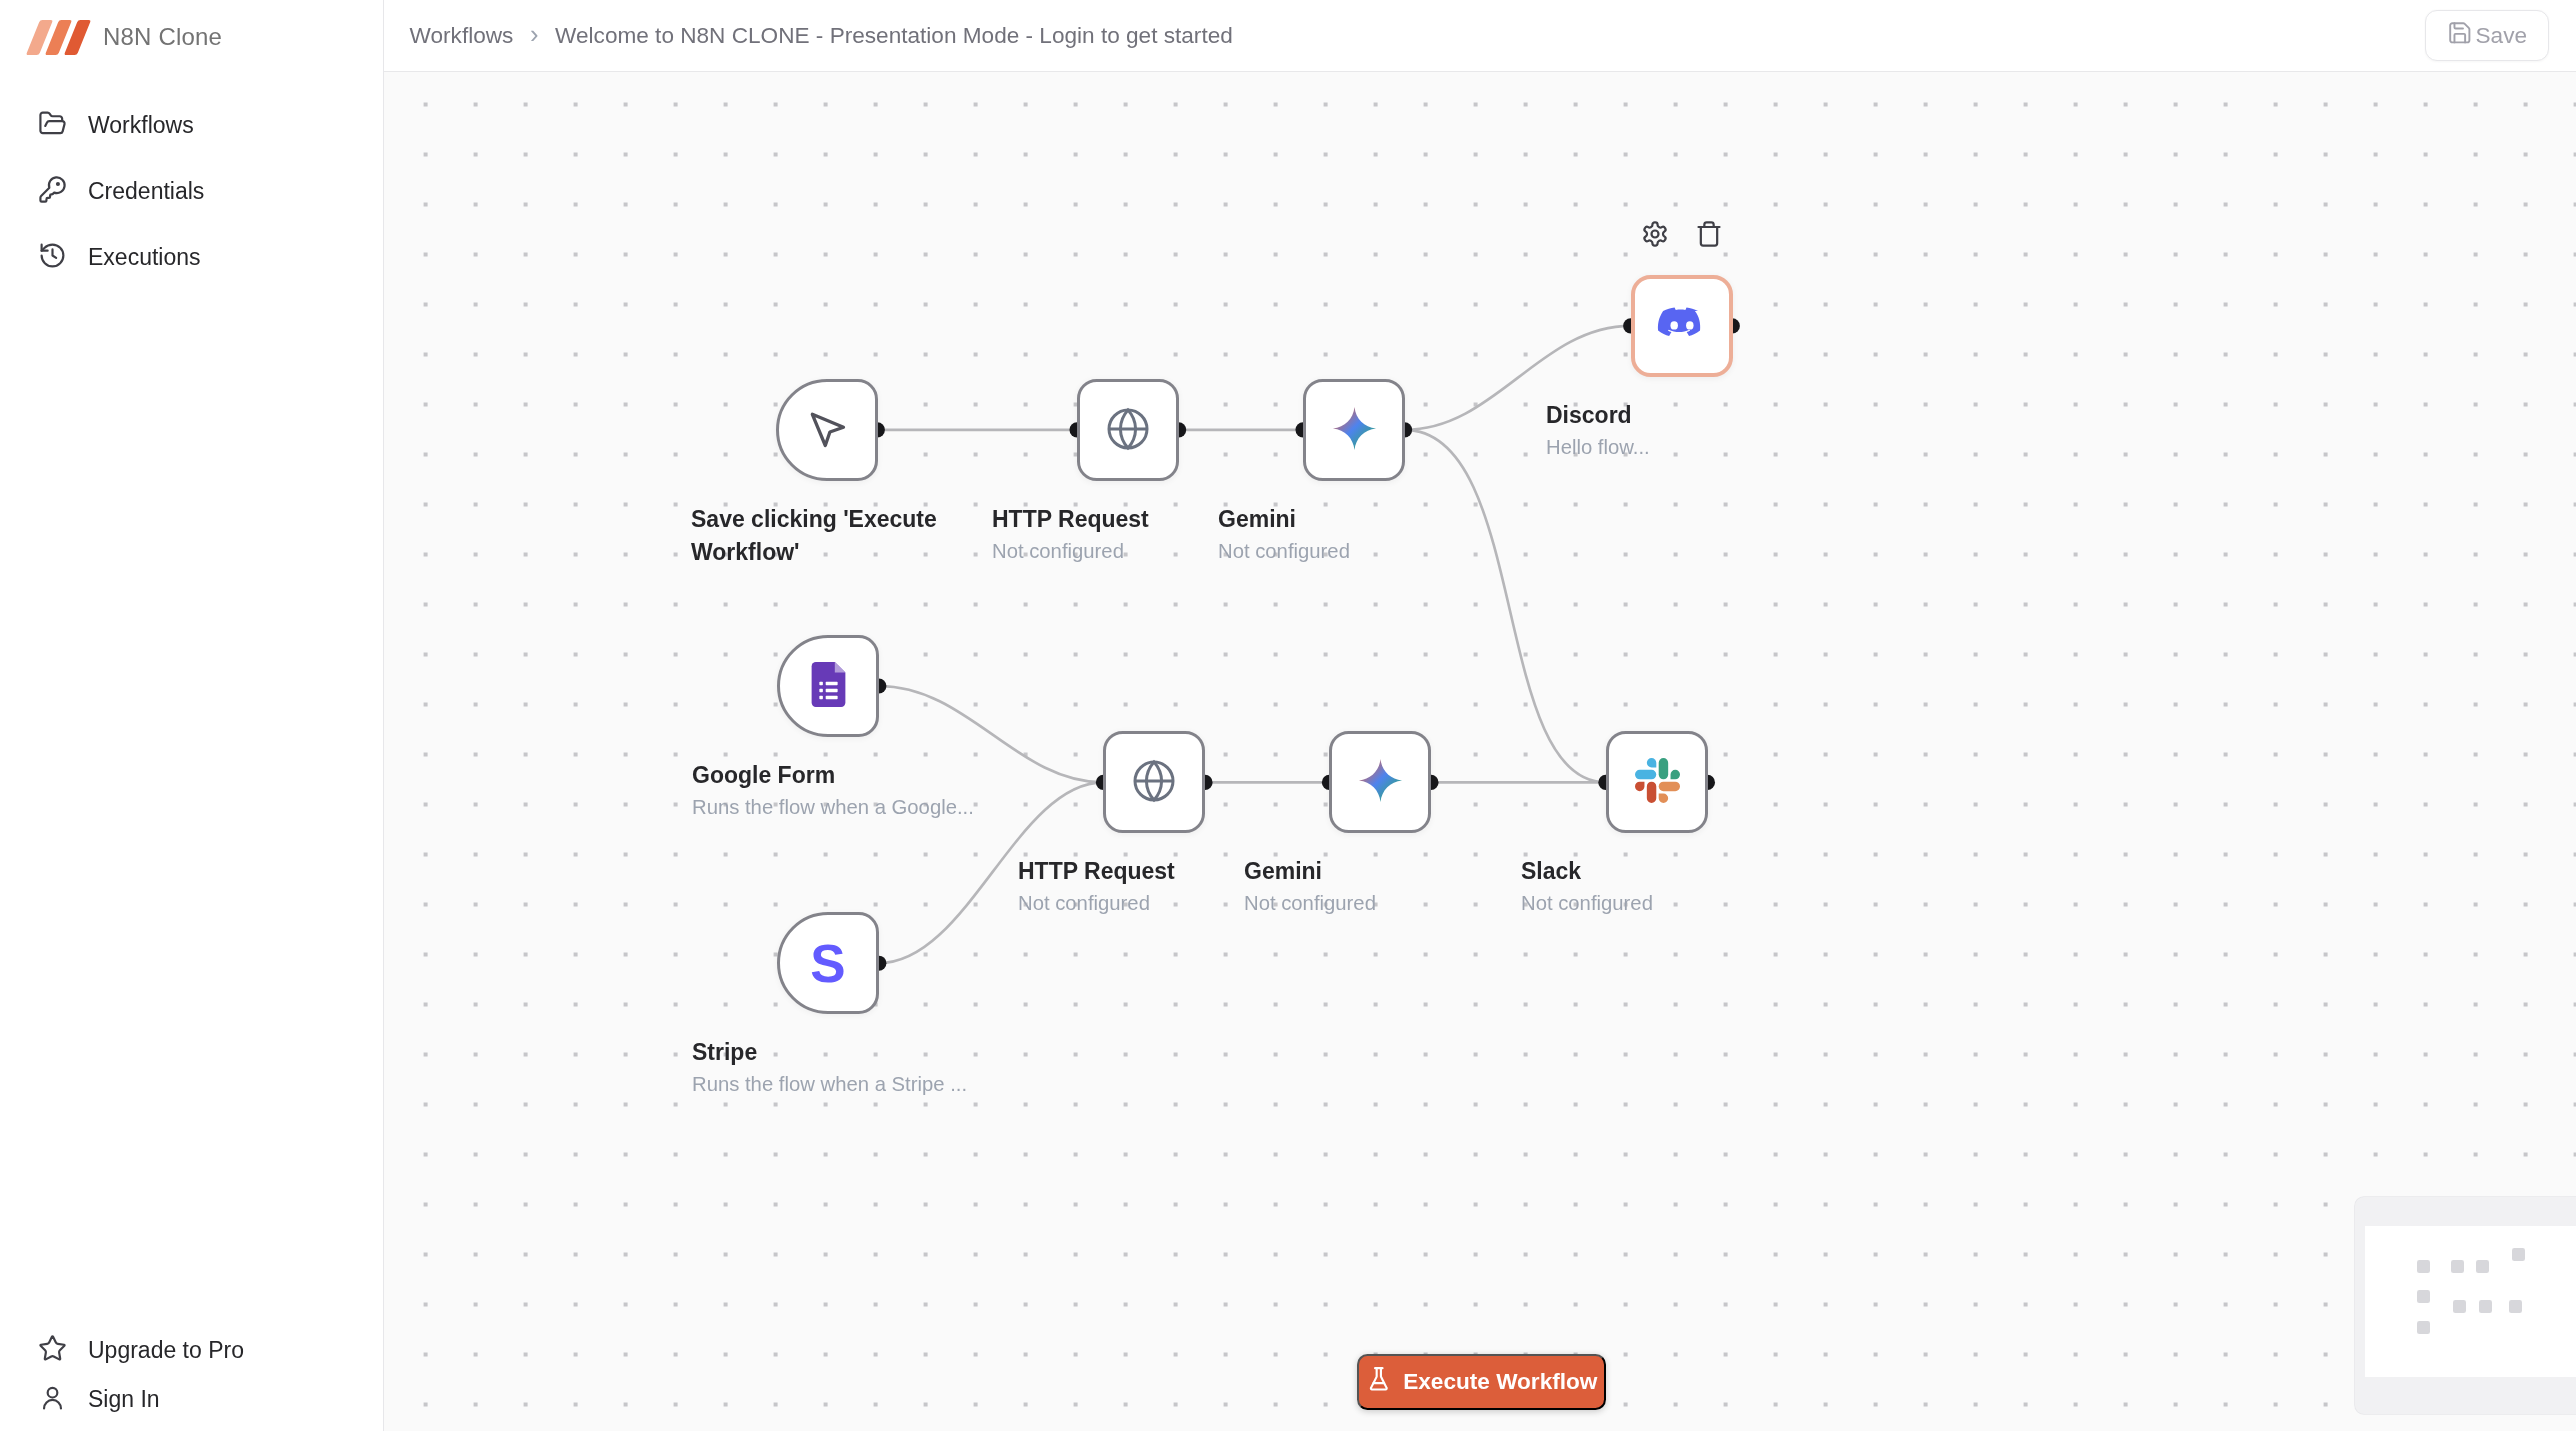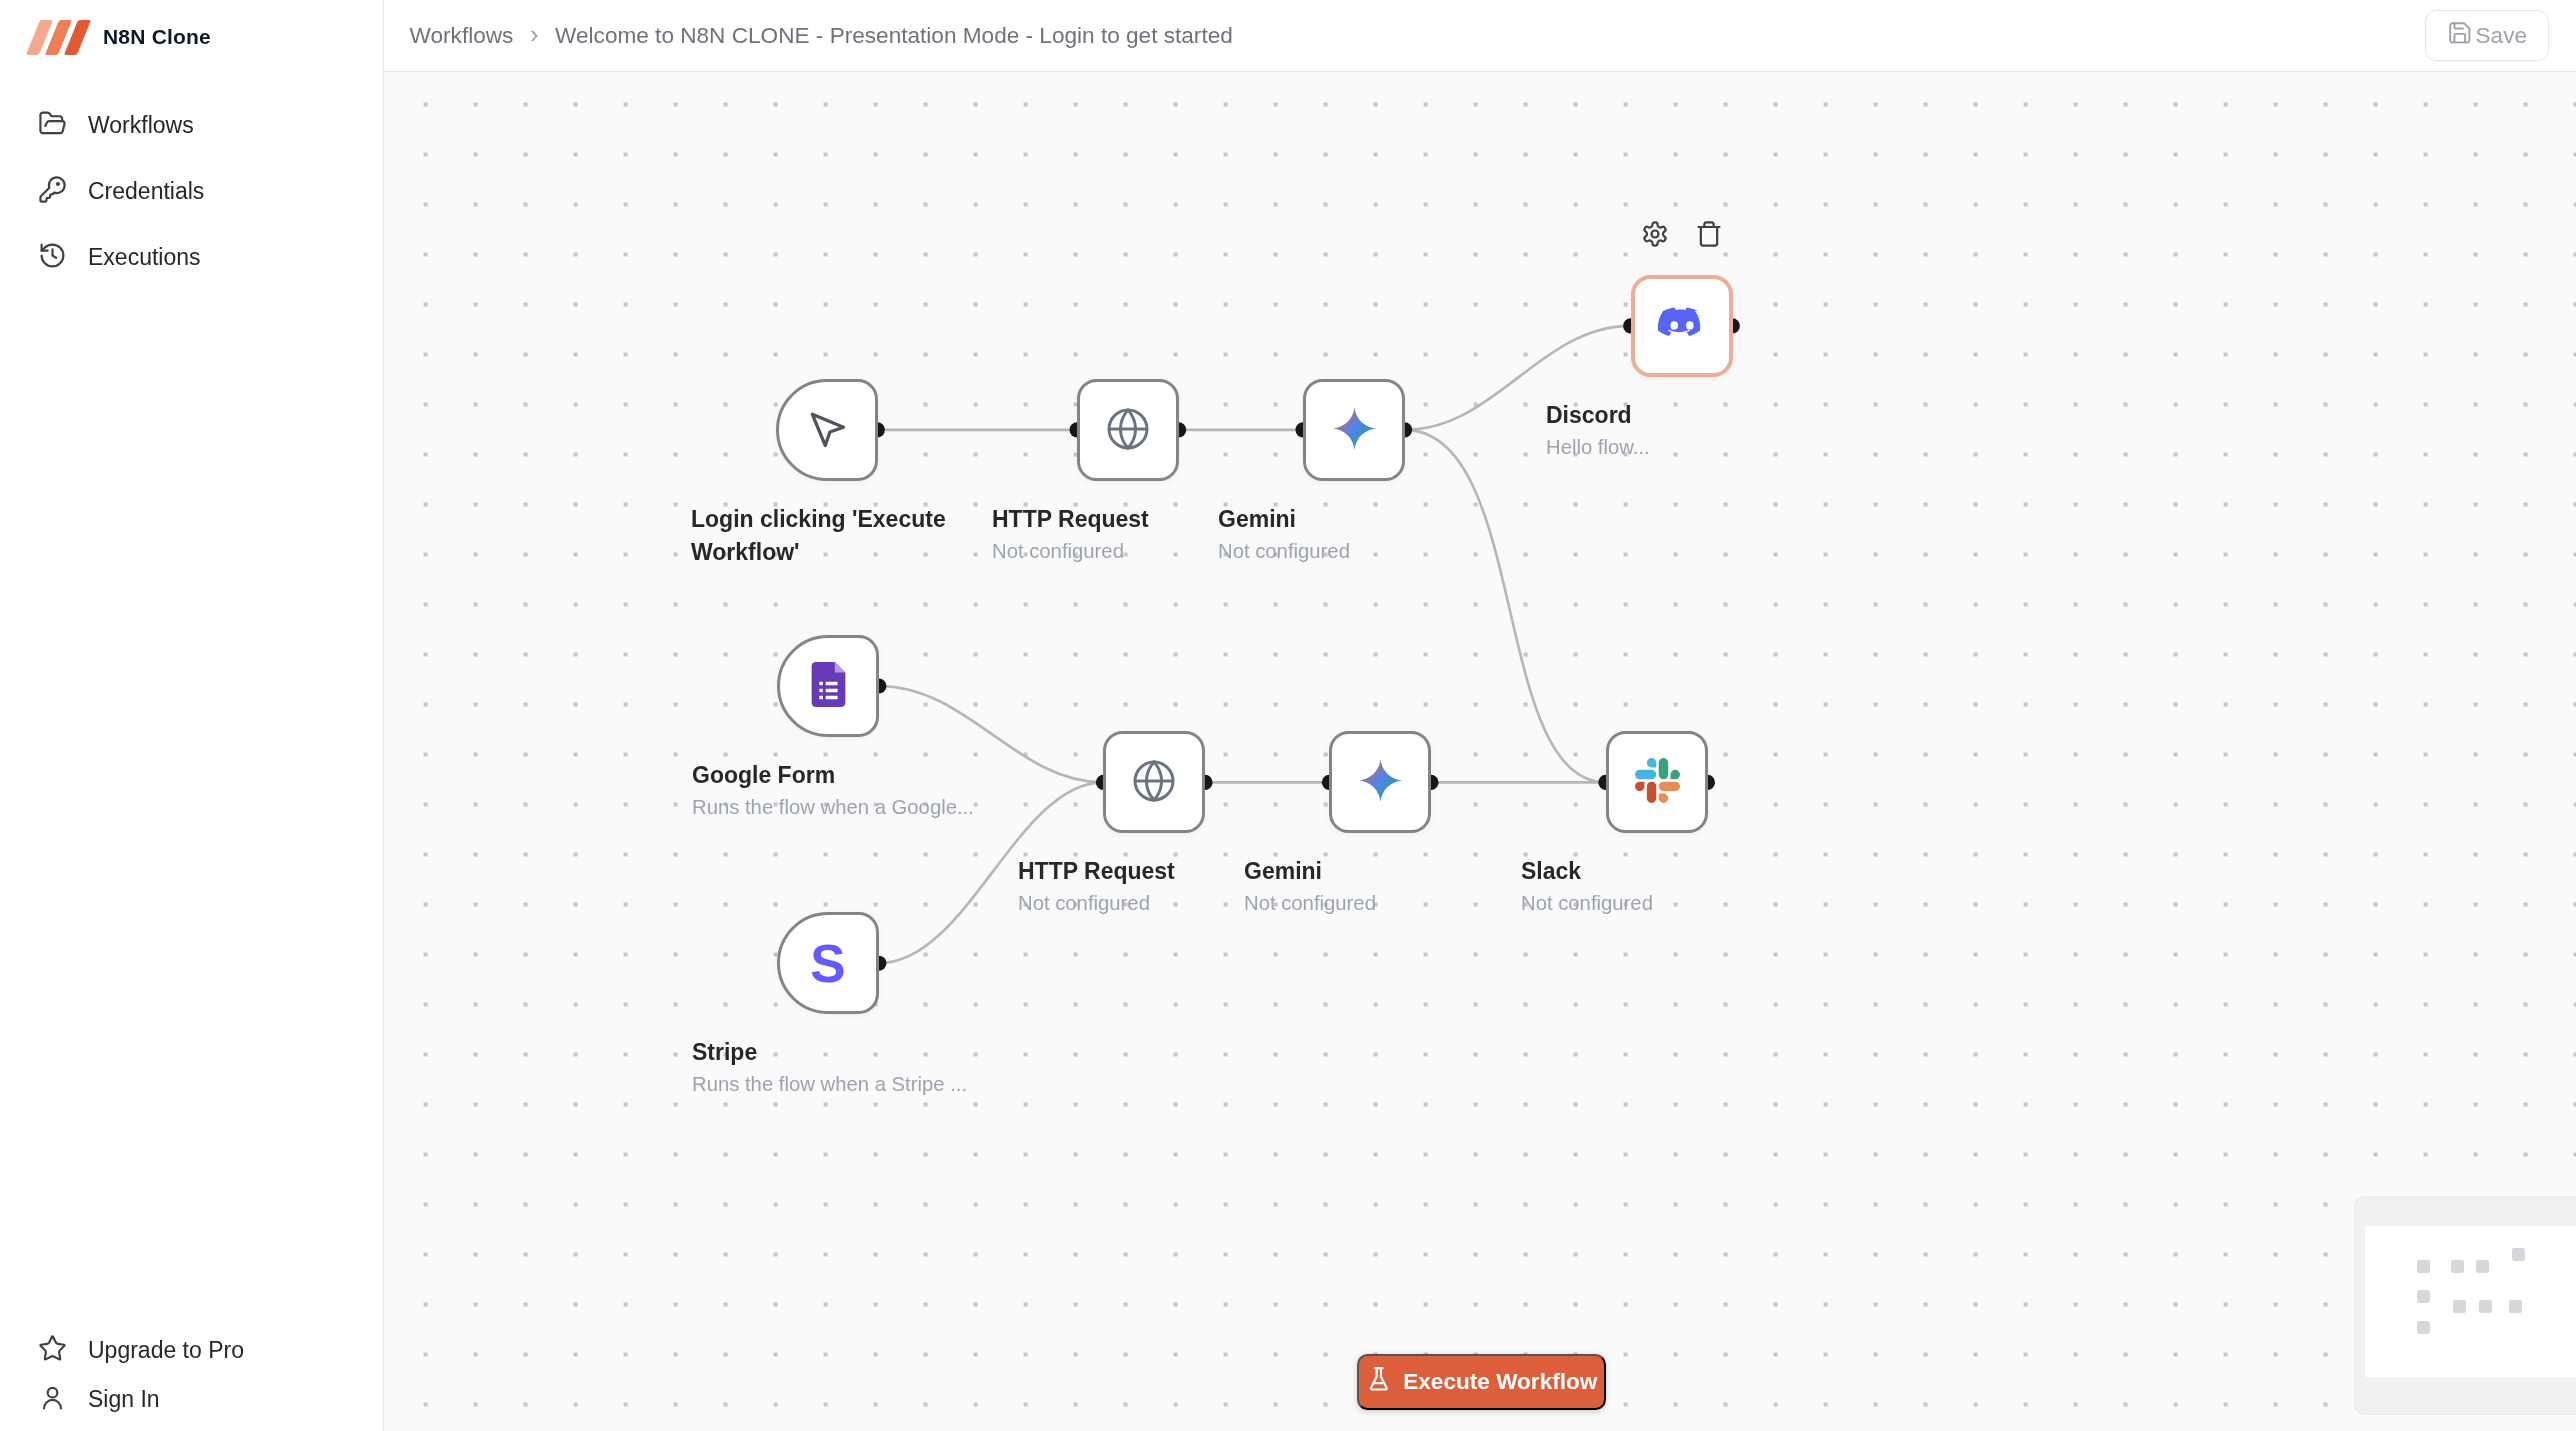--- a/index.html
+++ b/index.html
@@ -5,21 +5,21 @@
   * { margin:0; padding:0; box-sizing:border-box; }
   html,body { width:2576px; height:1431px; overflow:hidden;
     font-family:"Liberation Sans", sans-serif; background:#fafafa; }
 
   
   .sidebar { position:absolute; left:0; top:0; width:384px; height:1431px;
     background:#ffffff; border-right:1.5px solid #e7e7ea; z-index:30; }
   .logo-row { position:absolute; left:33px; top:19.6px; display:flex; align-items:center; gap:19.6px; }
   .logo-bars { display:flex; gap:6px; }
   .logo-bar { width:12.8px; height:35px; transform:skewX(-22deg); border-radius:2.3px; }
-  .logo-text { font-size:21px; font-weight:700; color:#0f172a; letter-spacing:0.2px; }
+  .logo-text { font-size:24px; font-weight:400; color:#737373; letter-spacing:0.2px; }
   .nav-col { position:absolute; left:0; top:104px; width:100%; display:flex; flex-direction:column; gap:24px; }
   .nav-col.bottom { top:auto; bottom:11px;gap:7px; }
   .nav-item { display:flex; align-items:center; gap:21px; height:42px; padding:0 0 0 38px; cursor:pointer; }
   .nav-item svg { width:29px; height:29px; stroke:#3f3f46; fill:none; stroke-width:1.8; stroke-linecap:round; stroke-linejoin:round; }
   .nav-label { font-size:23px; color:#27272a; }
 
   
   .topbar { position:absolute; left:384px; top:0; width:2192px; height:72px; background:#ffffff;
     border-bottom:1.5px solid #e8e8ea; display:flex; align-items:center; justify-content:space-between;
     padding:0 27px 0 25.6px; z-index:20; }
@@ -195,21 +195,21 @@
 
   <div class="node-wrap" style="left:392px;top:307px">
     <div class="node-box trigger">
       <span>
         <svg width="44" height="44" viewBox="0 0 24 24" fill="none" stroke="#52525b" stroke-width="1.8" stroke-linejoin="round">
             <path d="m4 4 7.07 17 2.51-7.39L21 11.07z"></path>
           </svg>
       </span>
     </div>
     <div class="node-label">
-      <div class="node-title">Login clicking 'Execute Workflow'</div>
+      <div class="node-title">Save clicking 'Execute Workflow'</div>
       <div class="node-subtitle"></div>
     </div>
   </div>
 
   <div class="node-wrap" style="left:693px;top:307px">
     <div class="node-box">
       <span>
         <svg width="48" height="48" viewBox="0 0 24 24" fill="none" stroke="#6b7280" stroke-width="1.5">
             <circle cx="12" cy="12" r="9.5"></circle>
             <path d="M2.5 12h19"></path>

